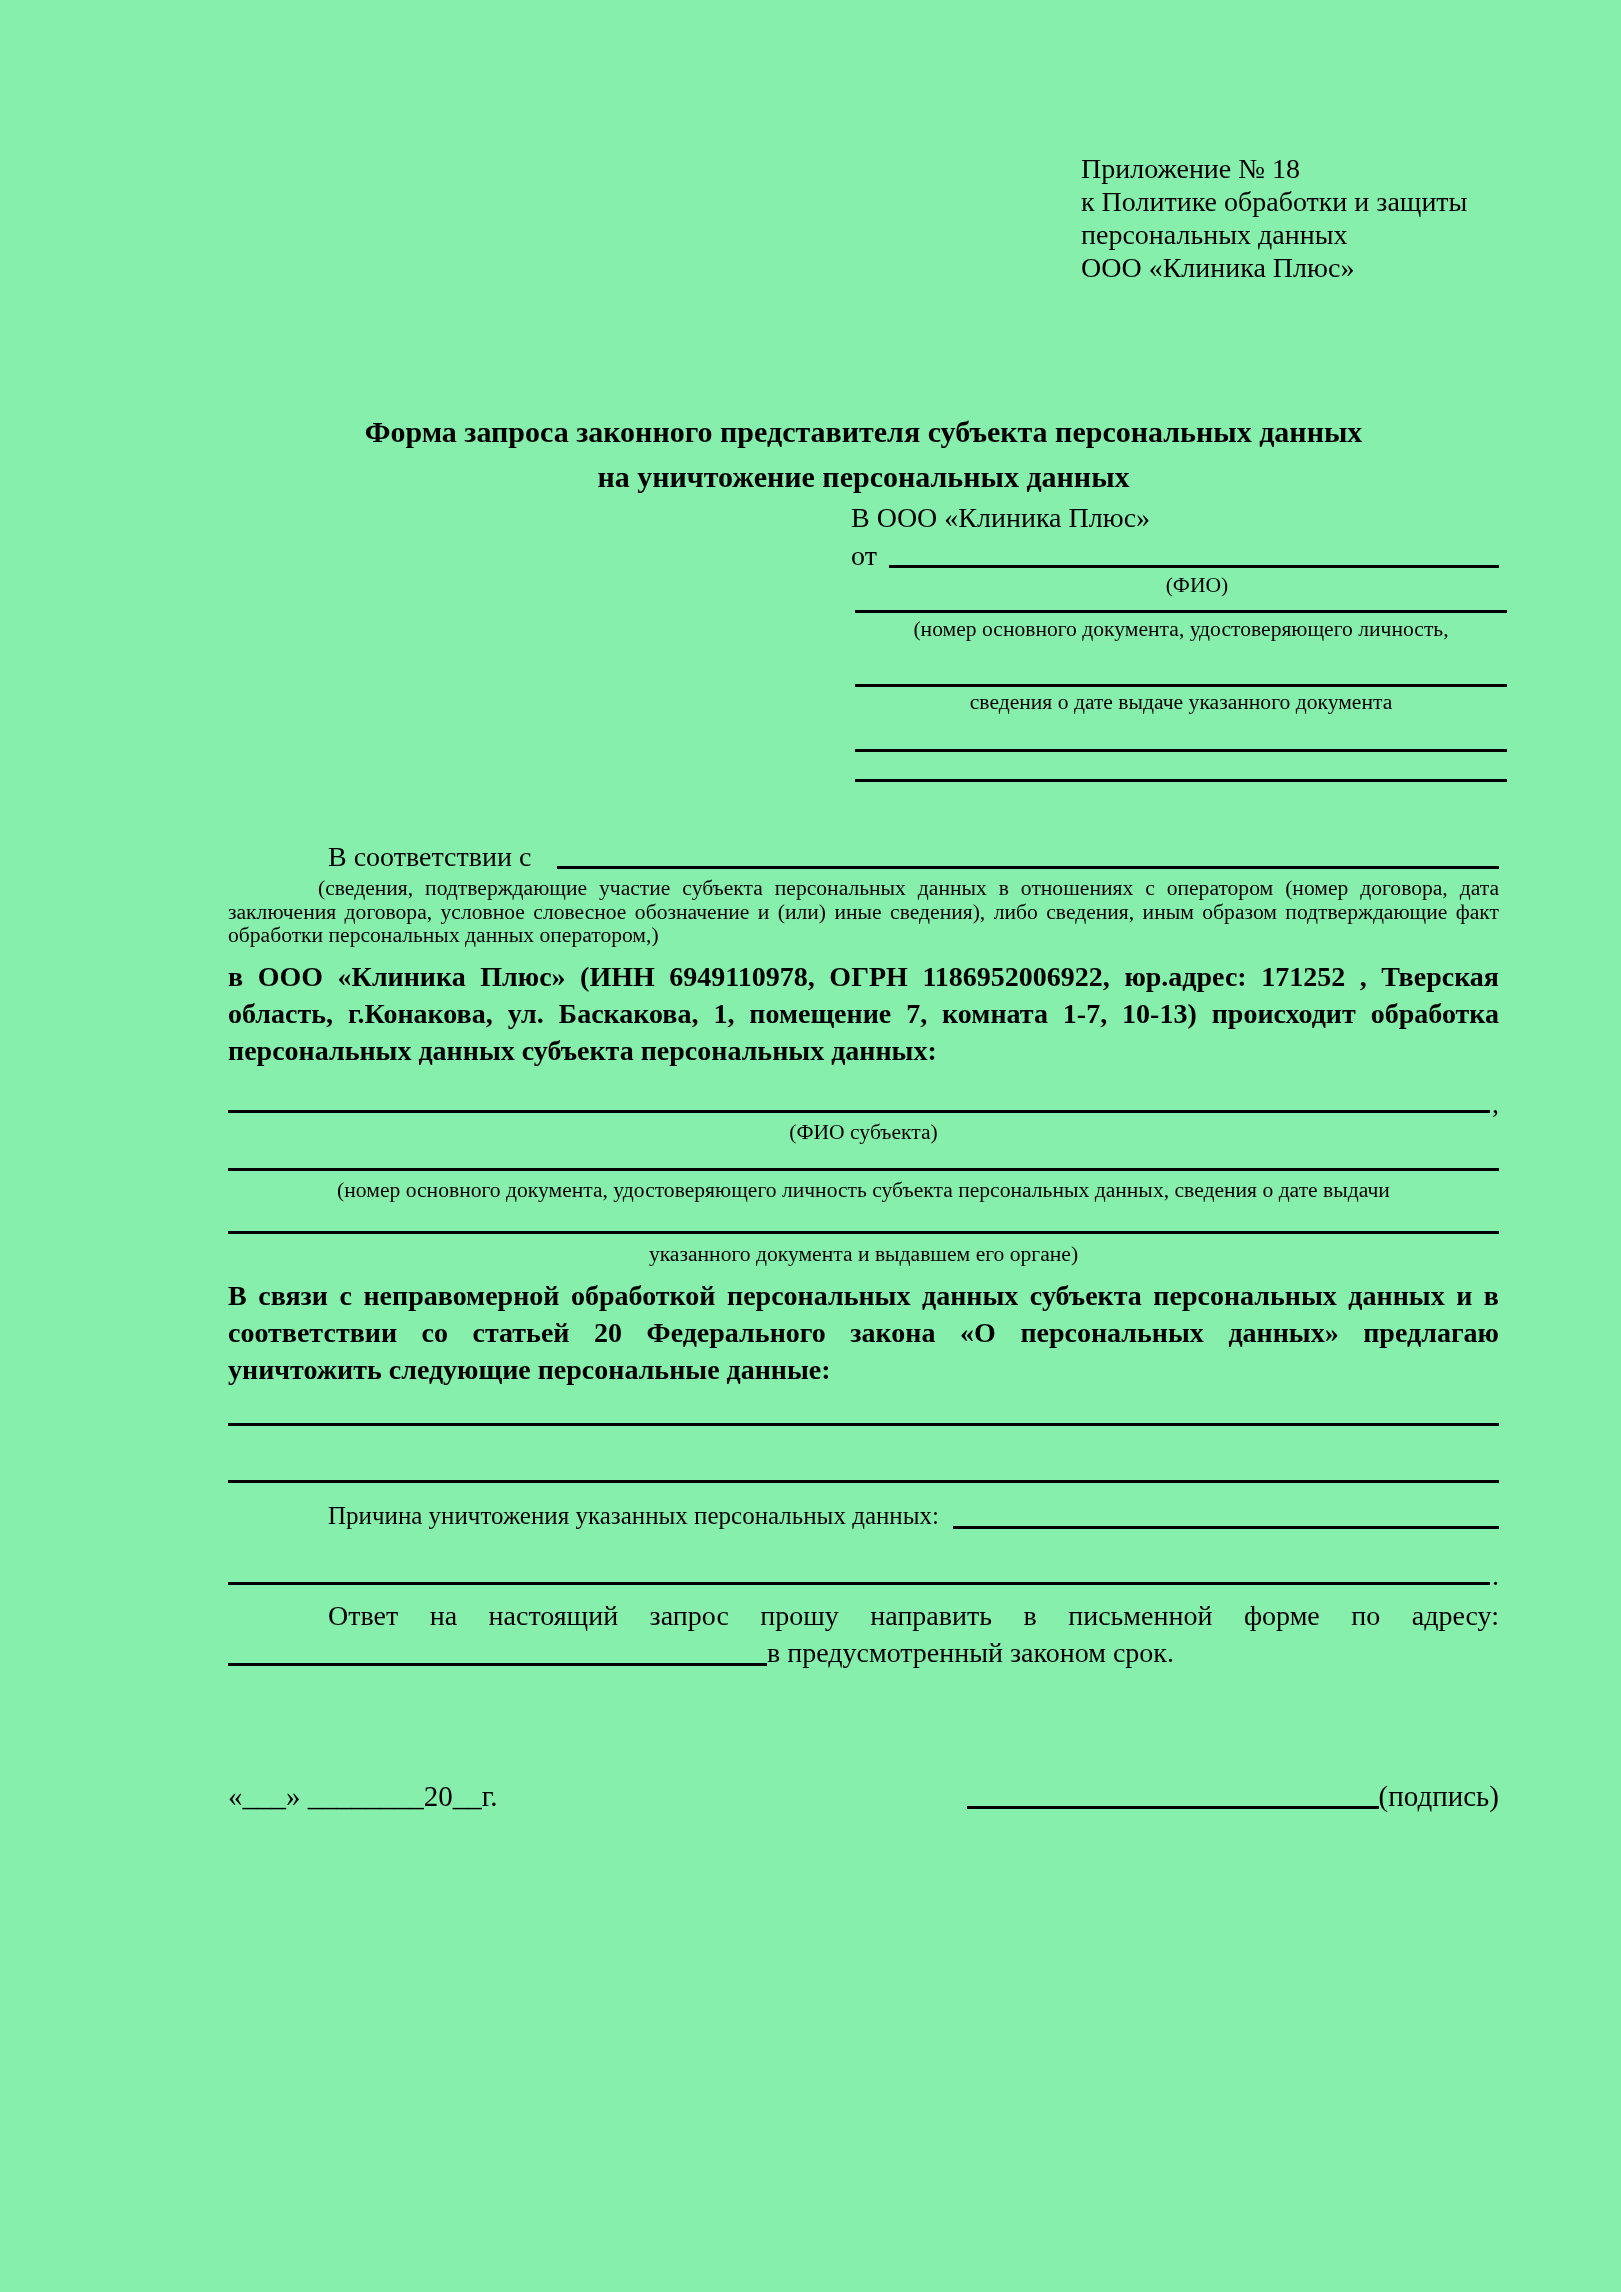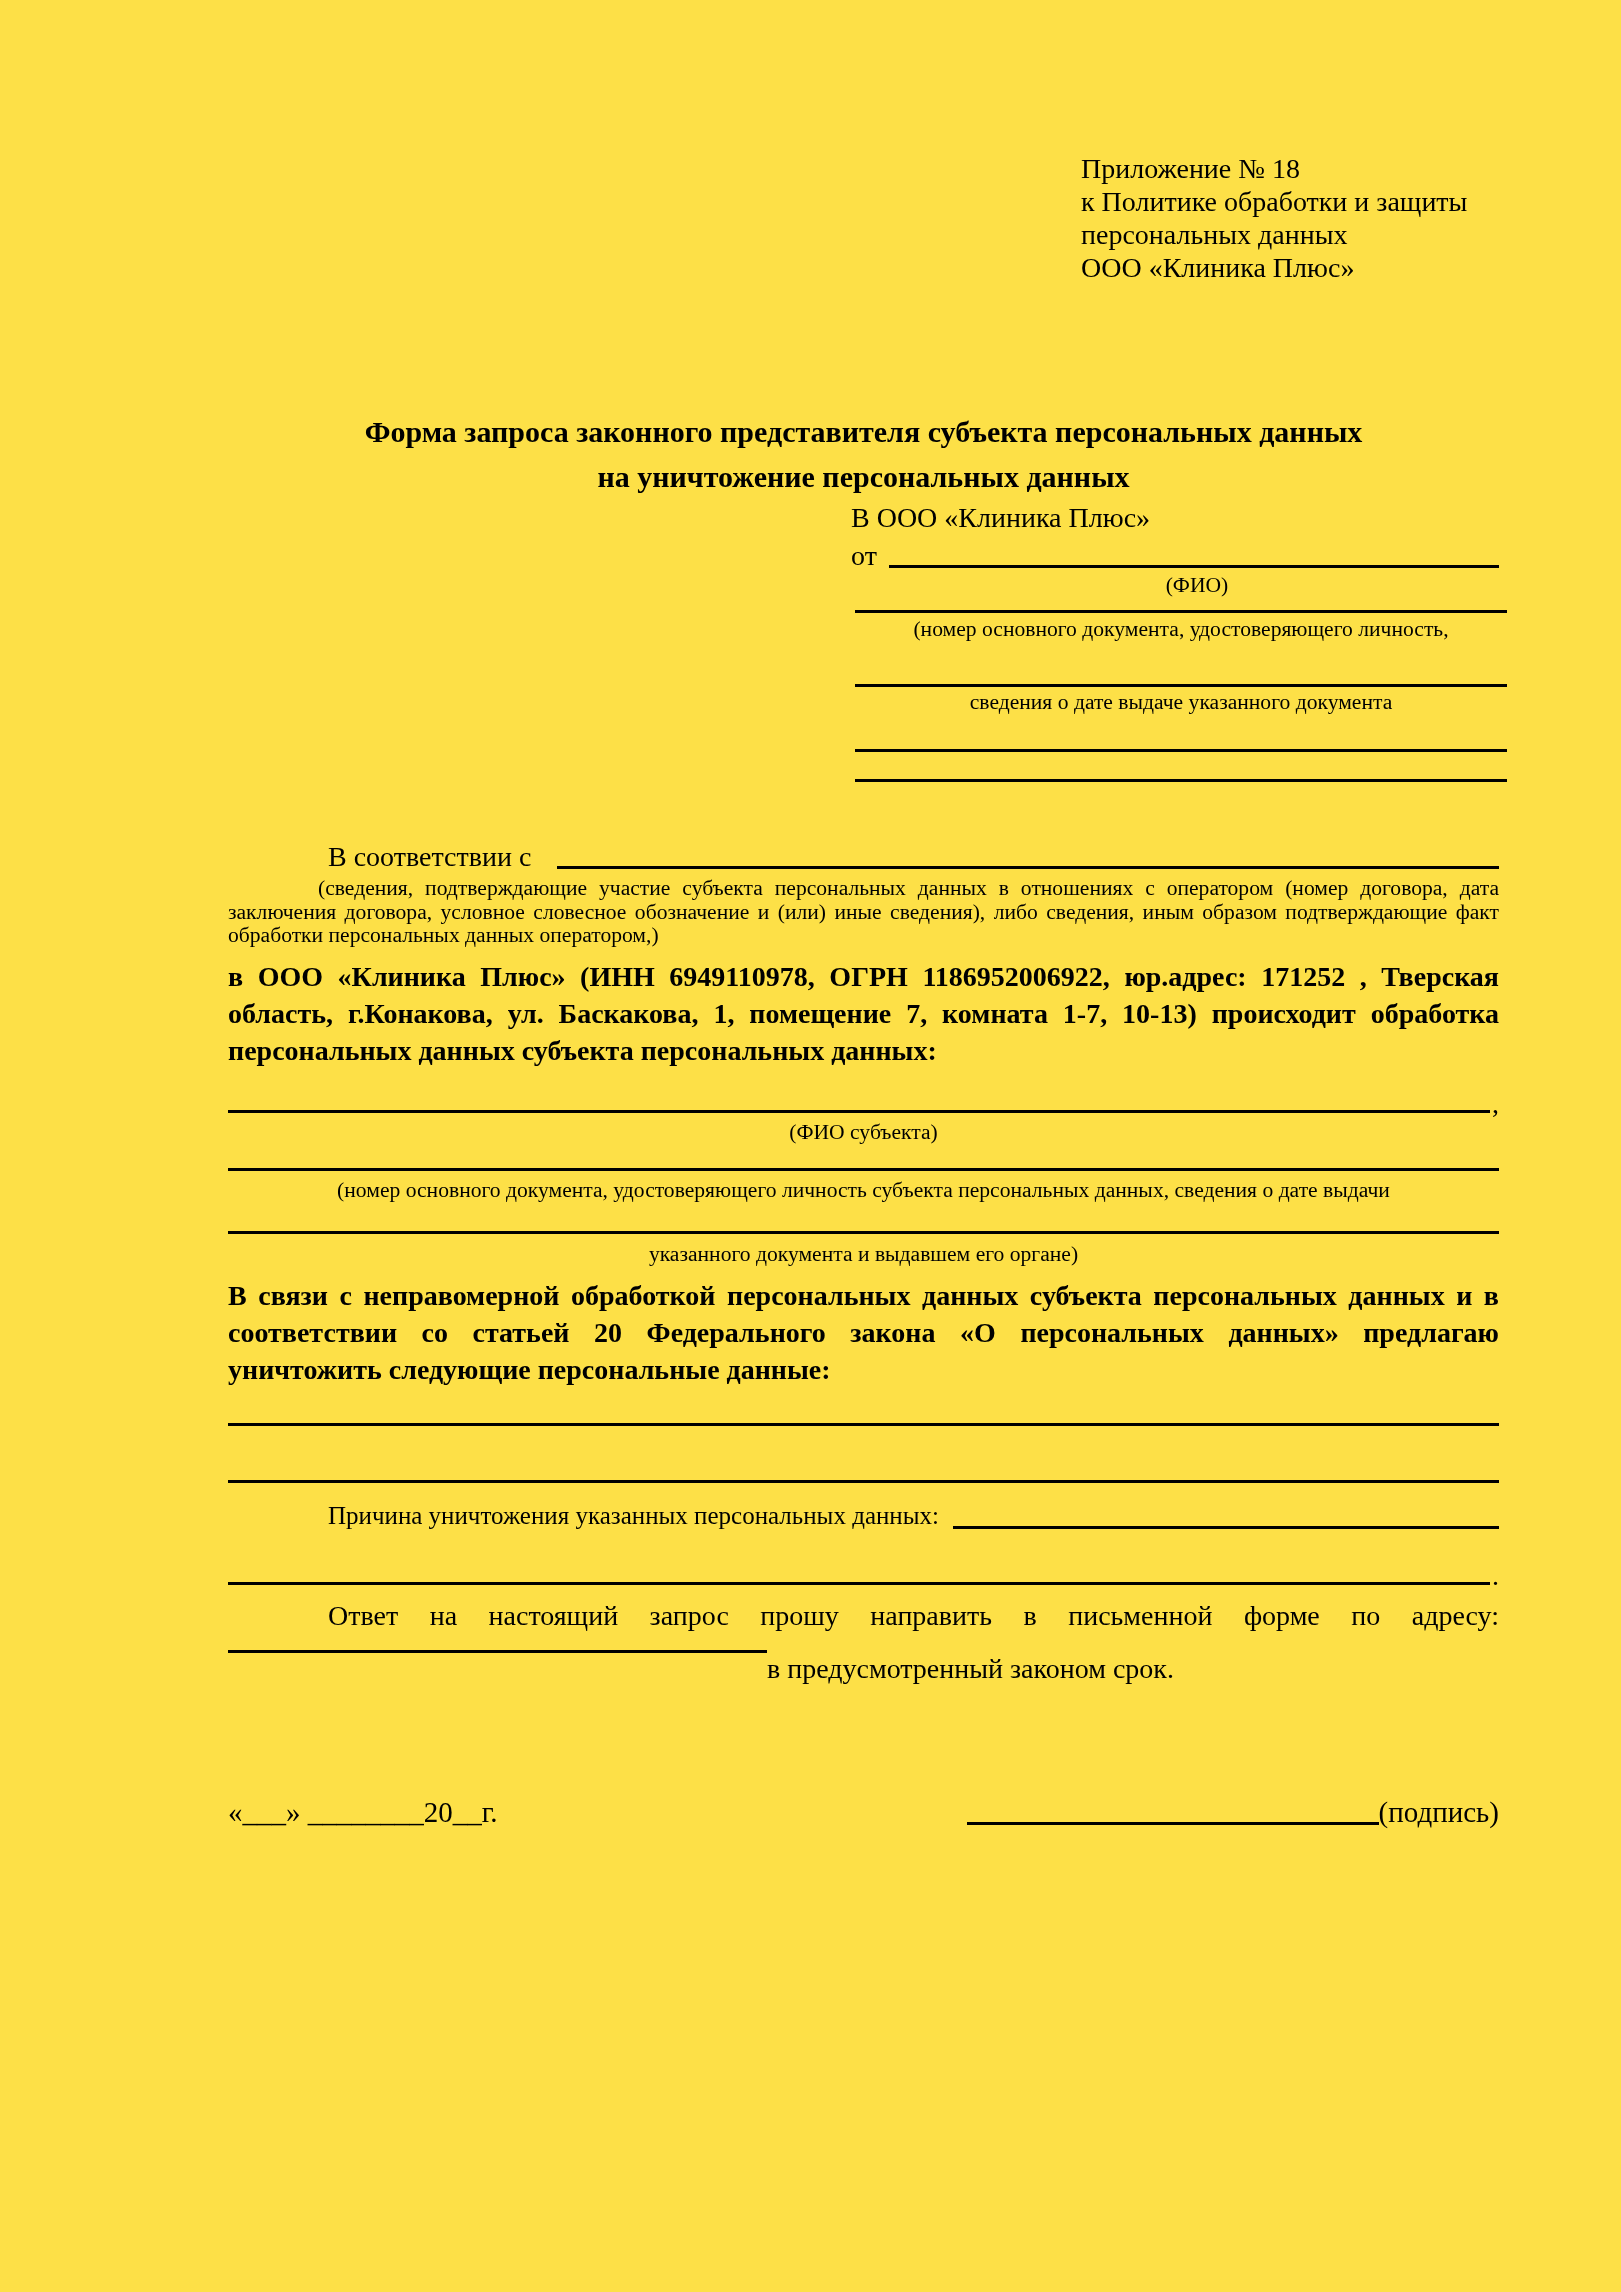--- a/index.html
+++ b/index.html
@@ -1,20 +1,20 @@
 <!DOCTYPE html>
 <html lang="ru"><head>
 <meta charset="utf-8">
 <style>
   html, body { margin: 0; padding: 0; background: #888; }
   .page {
     width: 1621px;
     height: 2293px;
     margin: 0 auto;
-    background: #fde047;
+    background: #86efac;
     color: #000000;
     font-family: "Liberation Serif", "DejaVu Serif", serif;
     box-sizing: border-box;
     padding: 152px 122px 0 228px;
     overflow: hidden;
   }
 
   
   .appendix { margin-left: 853px; font-size: 28px; line-height: 33px; }
 
@@ -60,21 +60,21 @@
   .row-blank1 { margin-top: 35px; }
   .row-blank2 { margin-top: 49px; }
   .row-period { margin-top: 27.4px; }
 
   .reason-row { display: flex; align-items: flex-end; font-size: 25px; line-height: 39px; margin-top: 7.8px; }
   .reason-row .txt { margin-left: 100px; margin-right: 13.7px; white-space: nowrap; }
   .reason-row .uline { flex: 1; margin-bottom: 5.9px; }
 
   .answer { font-size: 28px; line-height: 37px; text-align: justify; text-align-last: justify; text-indent: 100px; margin: 7.8px 0 0 0; }
 
-  .tail-row { display: flex; font-size: 28px; line-height: 37px; margin-top: 16px; }
+  .tail-row { display: flex; align-items: flex-end; font-size: 28px; line-height: 37px; }
   .tail-row .uline { width: 539px; margin-bottom: 5.9px; }
 
   .bottom-row { display: flex; justify-content: space-between; align-items: flex-end; font-size: 29px; line-height: 35px; margin-top: 108px; }
   .sig { display: flex; align-items: flex-end; }
   .sig .uline { width: 412px; margin-bottom: 5.9px; }
 </style>
 </head>
 <body>
 
 <div class="page">

